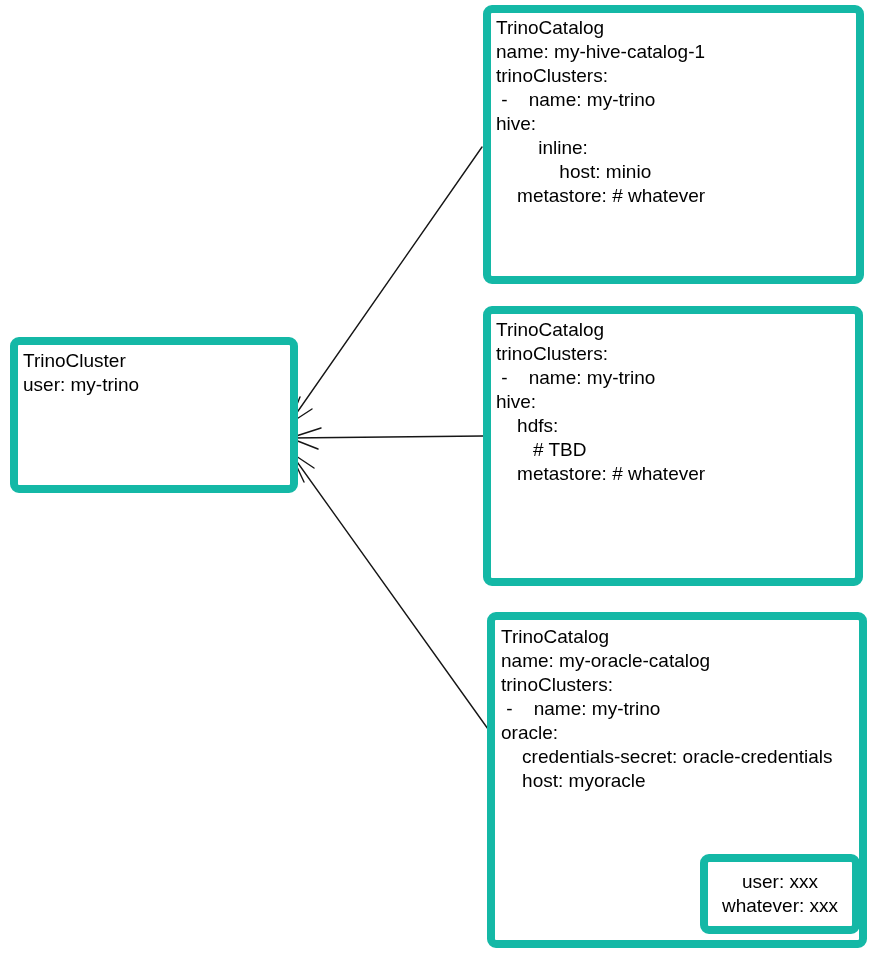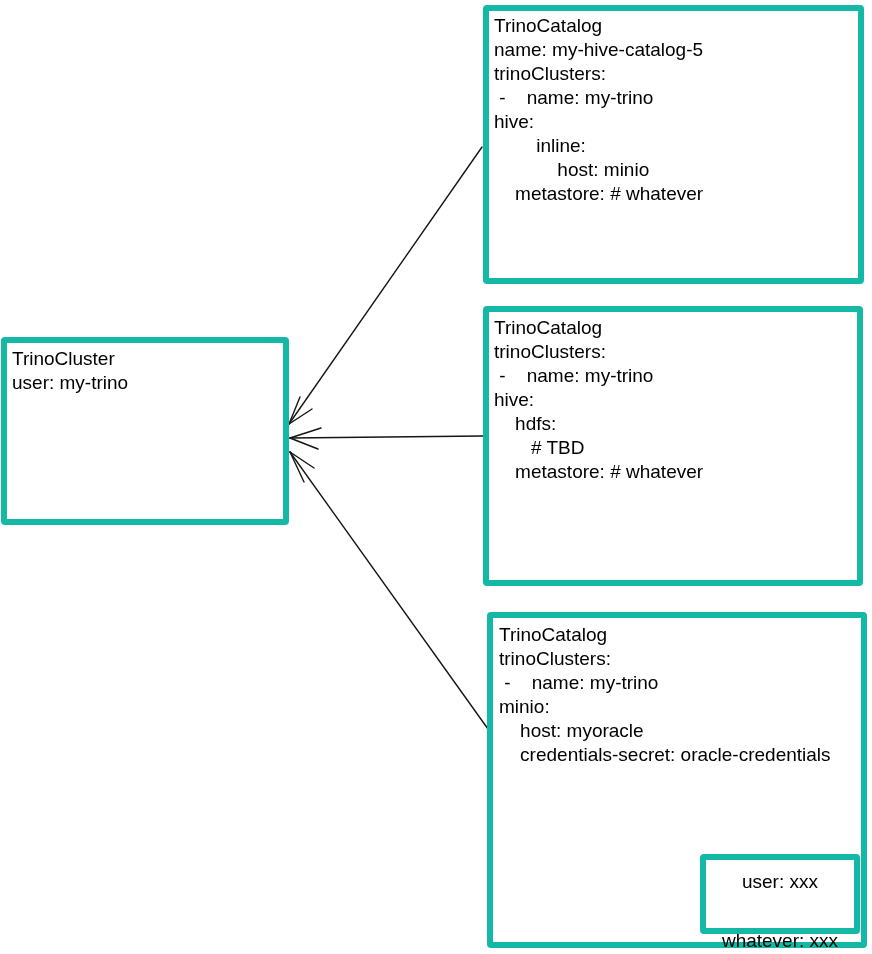--- a/index.html
+++ b/index.html
@@ -19,43 +19,43 @@
     position: absolute;
     left: 0;
     top: 0;
     width: 872px;
     height: 954px;
     pointer-events: none;
   }
   .box {
     position: absolute;
     background: #ffffff;
-    border: 6px solid #14b8a6;
-    border-radius: 4px;
+    border: 8px solid #14b8a6;
+    border-radius: 9px;
     box-sizing: border-box;
     color: #000000;
   }
   .box .yaml-line {
     white-space: pre;
     font-size: 19px;
     line-height: 24px;
     color: #000000;
   }
-  #cluster-box   { left: 1px;   top: 337px; width: 288px; height: 188px; padding: 4px 4px 0 5px; }
+  #cluster-box   { left: 10px;   top: 337px; width: 288px; height: 156px; padding: 4px 4px 0 5px; }
   #catalog1-box  { left: 483px; top: 5px;   width: 381px; height: 279px; padding: 3px 4px 0 5px; }
   #catalog2-box  { left: 483px; top: 306px; width: 380px; height: 280px; padding: 4px 4px 0 5px; }
   #catalog3-box  { left: 487px; top: 612px; width: 380px; height: 336px; padding: 5px 4px 0 6px; }
   #secret-box {
     left: 700px; top: 854px; width: 160px; height: 80px;
     display: flex;
     flex-direction: column;
     justify-content: center;
     align-items: center;
   }
-  #secret-box .yaml-line { white-space: pre; margin-top: 35px; }
+  #secret-box .yaml-line { white-space: pre; }
 </style>
 </head>
 <body>
 
 <div id="canvas">
 
   <svg id="connector-layer" viewBox="0 0 872 954" xmlns="http://www.w3.org/2000/svg">
     <g stroke="#161616" stroke-width="1.4" stroke-linecap="round" fill="none">
       <line x1="482" y1="147" x2="289" y2="424"></line>
       <line x1="289" y1="424" x2="312" y2="409"></line>
@@ -79,46 +79,47 @@
     </g>
   </svg>
 
   <div class="box" id="cluster-box">
     <div class="yaml-line">TrinoCluster</div>
     <div class="yaml-line">user: my-trino</div>
   </div>
 
   <div class="box" id="catalog1-box">
     <div class="yaml-line">TrinoCatalog</div>
-    <div class="yaml-line">name: my-hive-catalog-5</div>
+    <div class="yaml-line">name: my-hive-catalog-1</div>
     <div class="yaml-line">trinoClusters:</div>
     <div class="yaml-line"> -    name: my-trino</div>
     <div class="yaml-line">hive:</div>
     <div class="yaml-line">        inline:</div>
     <div class="yaml-line">            host: minio</div>
     <div class="yaml-line">    metastore: # whatever</div>
   </div>
 
   <div class="box" id="catalog2-box">
     <div class="yaml-line">TrinoCatalog</div>
     <div class="yaml-line">trinoClusters:</div>
     <div class="yaml-line"> -    name: my-trino</div>
     <div class="yaml-line">hive:</div>
     <div class="yaml-line">    hdfs:</div>
     <div class="yaml-line">       # TBD</div>
     <div class="yaml-line">    metastore: # whatever</div>
   </div>
 
   <div class="box" id="catalog3-box">
     <div class="yaml-line">TrinoCatalog</div>
+    <div class="yaml-line">name: my-oracle-catalog</div>
     <div class="yaml-line">trinoClusters:</div>
     <div class="yaml-line"> -    name: my-trino</div>
-    <div class="yaml-line">minio:</div>
+    <div class="yaml-line">oracle:</div>
+    <div class="yaml-line">    credentials-secret: oracle-credentials</div>
     <div class="yaml-line">    host: myoracle</div>
-    <div class="yaml-line">    credentials-secret: oracle-credentials</div>
   </div>
 
   <div class="box" id="secret-box">
     <div class="yaml-line">user: xxx</div>
     <div class="yaml-line">whatever: xxx</div>
   </div>
 
 </div>
 
 </body></html>

